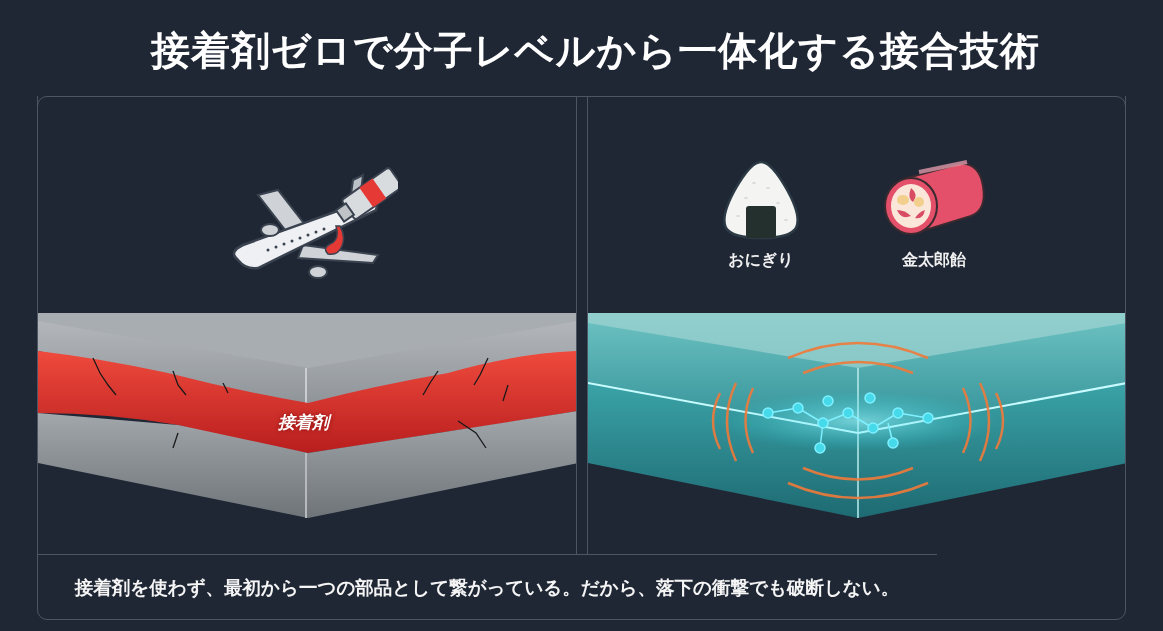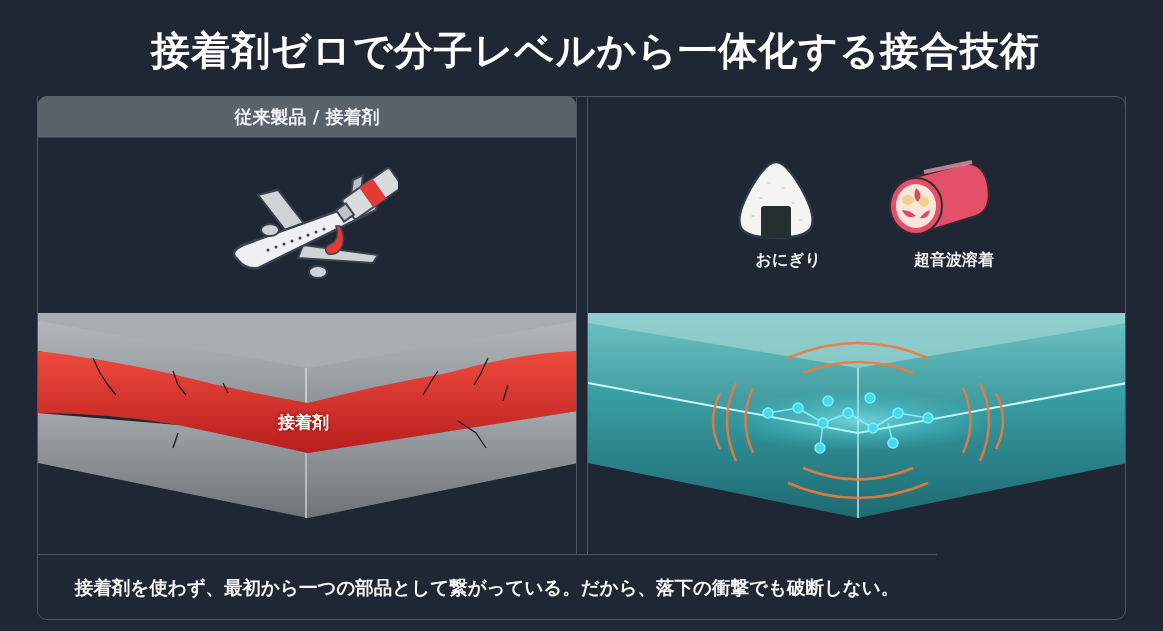--- a/index.html
+++ b/index.html
@@ -24,43 +24,42 @@
   }
   .panel.left { left: 37px; width: 540px; }
   .panel.right { left: 587px; width: 539px; }
   .panel-header {
     height: 42px; background: #5a626c; border-radius: 9px 9px 0 0;
     display: flex; align-items: center; justify-content: center;
     font-size: 18px; font-weight: bold; color: #f2f3f5;
     border-bottom: 1.5px solid #3d4552;
   }
   .icon-area { position: absolute; top: 42px; left: 0; width: 100%; height: 175px; }
-  .illus { position: absolute; top: 217px; left: 0; width: 100%; height: 214px; overflow: hidden; }
-  .food { position: absolute; top: 20px; width: 120px; text-align: right; }
+  .illus { position: absolute; top: 217px; left: 0; width: 100%; height: 214px; overflow: hidden; font-style: italic; }
+  .food { position: absolute; top: 20px; width: 120px; text-align: center; }
   .food-label { font-size: 16px; font-weight: bold; color: #f0f0f0; margin-top: 6px; }
   .caption {
     position: absolute; left: 37px; top: 554px; width: 900px; height: 66px;
     border-top: 1.5px solid #4b5564;
     display: flex; align-items: center; justify-content: center;
     font-size: 18.5px; font-weight: bold; color: #f5f5f5;
   }
   .adh-label {
     position: absolute; left: 240px; top: 98px; font-size: 17px; font-weight: bold; color: #fff;
     text-shadow: 0 0 4px rgba(120,0,0,0.8);
   }
 </style>
 </head>
 <body>
 
 <div class="title">接着剤ゼロで分子レベルから一体化する接合技術</div>
 
 <div class="frame"></div>
 
 <div class="panel left">
-  <div class="panel-header">従来製品 / 接着剤</div>
 
   <div class="icon-area">
     <svg width="180" height="130" viewBox="0 0 180 130" style="position:absolute;left:180px;top:22px;">
 
       <polygon points="40,35 60,30 95,75 75,80" fill="#cfd3d8" stroke="#3a4250" stroke-width="2"></polygon>
       <polygon points="85,85 160,95 155,103 80,98" fill="#cfd3d8" stroke="#3a4250" stroke-width="2"></polygon>
 
       <polygon points="135,20 145,15 140,55 130,55" fill="#bcc1c7" stroke="#3a4250" stroke-width="2"></polygon>
 
       <path d="M20,100 Q10,92 25,85 L150,40 Q162,38 158,50 L40,108 Q28,110 20,100 Z" fill="#eef0f3" stroke="#3a4250" stroke-width="2.5"></path>
@@ -155,21 +154,21 @@
         <path d="M28,20 L80,6 Q100,4 104,28 Q108,52 92,58 L40,74 Z" fill="#e4506a" stroke="#3a2a30" stroke-width="2"></path>
         <path d="M40,14 L88,4" stroke="#f7a8b8" stroke-width="4" opacity="0.7"></path>
         <ellipse cx="32" cy="48" rx="26" ry="28" fill="#e4506a" stroke="#3a2a30" stroke-width="2"></ellipse>
         <ellipse cx="32" cy="48" rx="20" ry="22" fill="#fbe7da"></ellipse>
         <path d="M32,30 Q40,36 34,44 Q28,40 32,30 Z" fill="#d94b62"></path>
         <path d="M18,52 Q22,62 32,58 Q26,52 18,52 Z" fill="#d94b62"></path>
         <path d="M46,52 Q44,62 36,60 Q40,54 46,52 Z" fill="#d94b62"></path>
         <ellipse cx="24" cy="42" rx="6" ry="5" fill="#f2cf8c"></ellipse>
         <ellipse cx="40" cy="44" rx="5" ry="5" fill="#f2cf8c"></ellipse>
       </svg>
-      <div class="food-label">超音波溶着</div>
+      <div class="food-label">金太郎飴</div>
     </div>
   </div>
 
   <div class="illus">
     <svg width="539" height="240" viewBox="0 0 539 240">
       <defs>
         <linearGradient id="glassTop" x1="0" y1="0" x2="0" y2="1">
           <stop offset="0" stop-color="#6fc3c3"></stop>
             <stop offset="1" stop-color="#2f8f95"></stop>
         </linearGradient>

